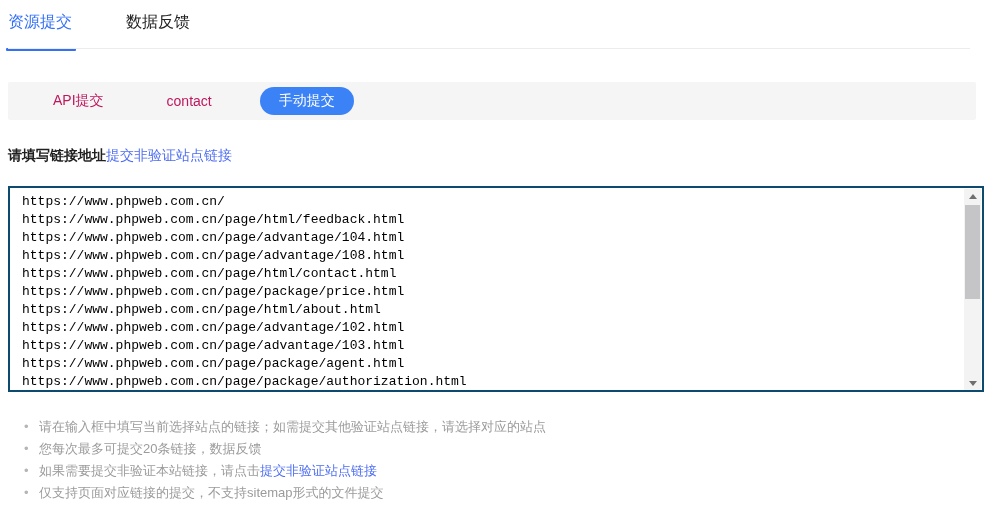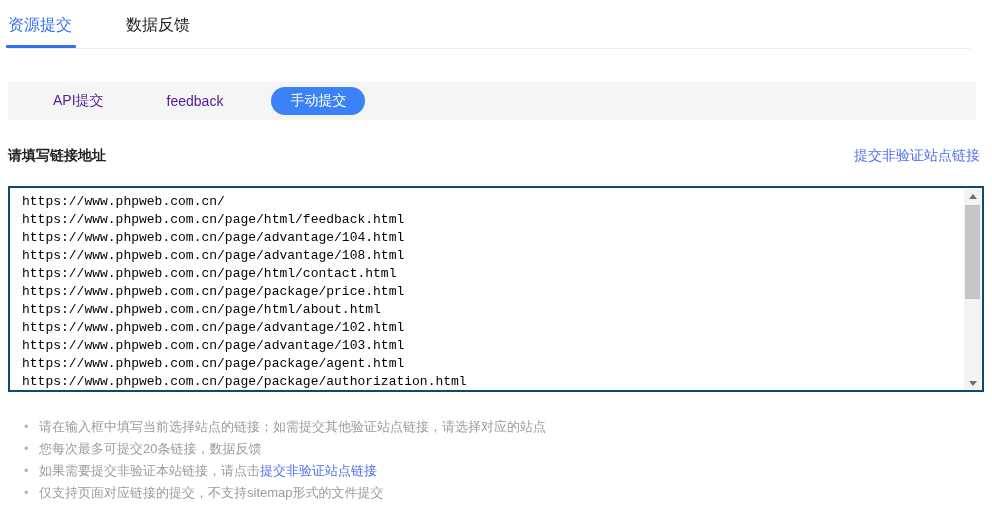--- a/index.html
+++ b/index.html
@@ -2,36 +2,36 @@
 <html><head>
 <meta charset="utf-8">
 <style>
   * { margin: 0; padding: 0; box-sizing: border-box; }
   html, body { width: 992px; height: 522px; background: #ffffff; overflow: hidden; }
   body { font-family: "Liberation Sans", "DejaVu Sans", sans-serif; color: #222; }
   .page { position: relative; width: 992px; height: 522px; }
 
   
   .tabbar { display: flex; align-items: center; padding: 14px 0 0 8px; height: 48px; position: relative; }
-  .tab { font-size: 16px; color: #222; cursor: pointer; position: relative; padding-bottom: 12px; }
+  .tab { font-size: 16px; color: #222; cursor: pointer; position: relative; padding-bottom: 18px; }
   .tab + .tab { margin-left: 54px; }
   .tab.active { color: #3370f7; }
   .tab .underline { position: absolute; left: -2px; right: -4px; bottom: 0; height: 3px; background: #3370f7; border-radius: 1px; }
   .tabbar-divider { position: absolute; left: 8px; top: 48px; width: 962px; height: 1px; background: #ececec; }
 
   
   .segmentbar { margin: 34px 16px 0 8px; height: 38px; background: #f5f5f6; border-radius: 2px;
                 display: flex; align-items: center; }
-  .seg { font-size: 14px; color: #4c1d95; cursor: pointer; }
+  .seg { font-size: 14px; color: #be185d; cursor: pointer; }
   .seg-api { margin-left: 45px; }
   .seg-sitemap { margin-left: 63px; }
   .seg.pill { margin-left: 48px; background: #3b82f6; color: #fff; padding: 5px 19px; border-radius: 15px; }
 
   
-  .formrow { display: flex; align-items: center; justify-content: space-between; margin: 27px 12px 0 8px; font-family: Liberation Serif, serif; }
+  .formrow { display: flex; align-items: center; margin: 27px 22px 0 8px; font-family: Liberation Serif, serif; }
   .form-label { font-size: 14px; font-weight: bold; color: #1f1f1f; }
   .toplink { font-size: 14px; color: #4e6ef2; text-decoration: none; cursor: pointer; }
 
   
   .urlbox { position: absolute; left: 8px; top: 186px; width: 976px; height: 206px;
             border: 2px solid #0c4a6e; background: #fff; overflow: hidden; cursor: text; }
   .urllines { position: absolute; left: 12px; top: 5px; right: 22px; bottom: 0; overflow: hidden;
               font-family: "Liberation Mono", "DejaVu Sans Mono", monospace;
               font-size: 13px; line-height: 18px; color: #000; white-space: pre; }
   
@@ -60,21 +60,21 @@
       <i class="underline"></i>
     </div>
     <div class="tab">
       <span>数据反馈</span>
     </div>
   </div>
   <div class="tabbar-divider"></div>
 
   <div class="segmentbar">
     <div class="seg seg-api">API提交</div>
-    <div class="seg seg-sitemap">feedback</div>
+    <div class="seg seg-sitemap">contact</div>
     <div class="seg pill">手动提交</div>
   </div>
 
   <div class="formrow">
     <div class="form-label">请填写链接地址</div>
     <a class="toplink">提交非验证站点链接</a>
   </div>
 
   <div class="urlbox">
     <div class="urllines" id="urllines">https://www.phpweb.com.cn/

